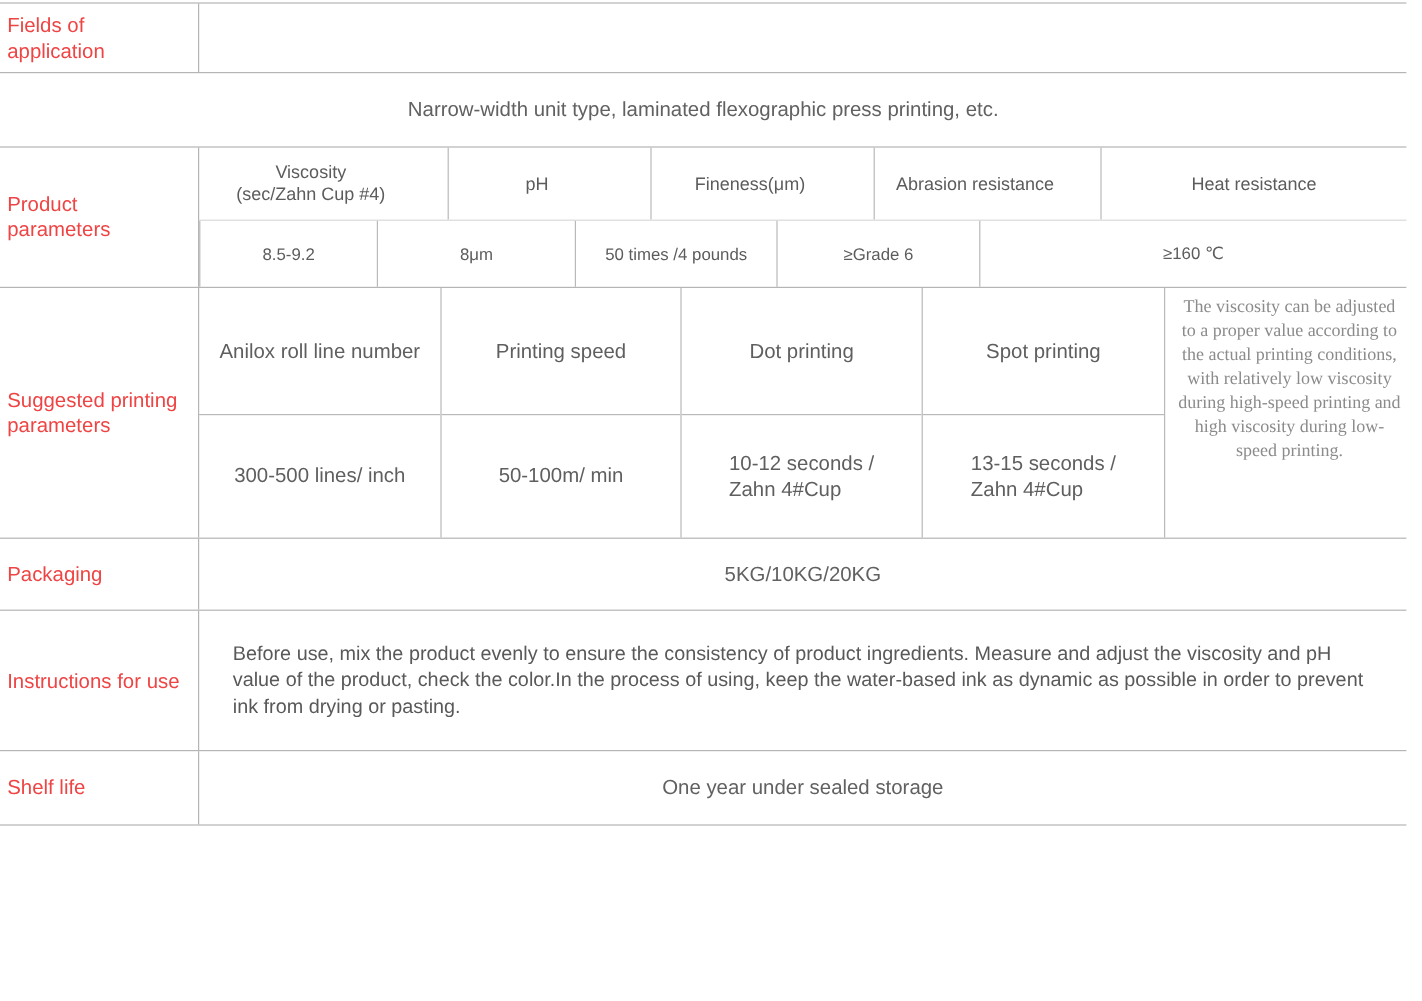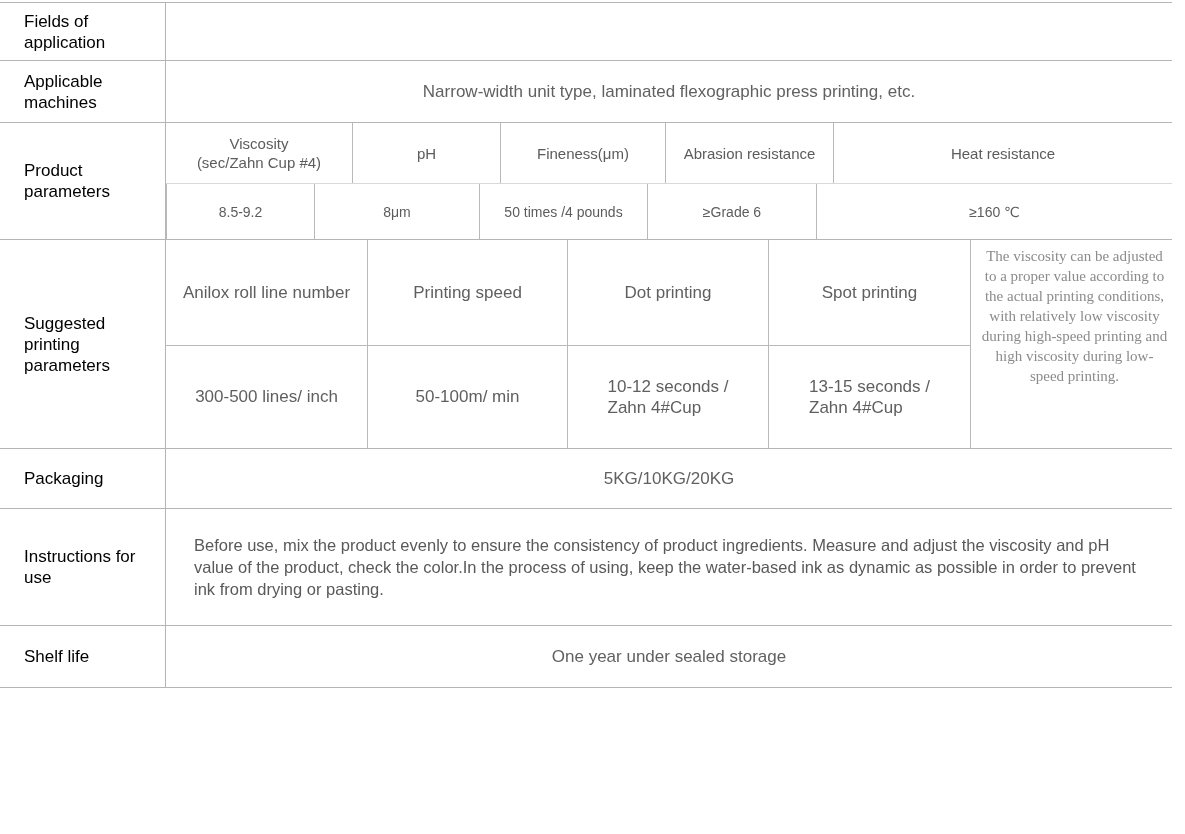--- a/index.html
+++ b/index.html
@@ -3,27 +3,27 @@
 <meta charset="utf-8">
 <style>
   html,body{margin:0;padding:0;background:#ffffff;}
   body{width:1185px;height:834px;font-family:"Liberation Sans","DejaVu Sans",sans-serif;}
   .sheet{position:relative;width:1185px;height:834px;background:#ffffff;overflow:hidden;}
   .tbl{position:absolute;top:2px;left:0;width:1172px;border-top:1px solid #b5b5b5;}
   .row{display:flex;box-sizing:border-box;border-bottom:1px solid #b5b5b5;}
   .h58{height:58px}.h62{height:62px}.h117{height:117px}.h209{height:209px}
   .h60{height:60px}.h63{height:63px}
   .label-cell{width:166px;flex:0 0 166px;box-sizing:border-box;border-right:1px solid #b5b5b5;
-    display:flex;align-items:center;padding:4px 10px 4px 24px;
-    color:#000000;font-size:17px;line-height:21px;}
+    display:flex;align-items:center;padding:4px 10px 4px 6px;
+    color:#ef4444;font-size:17px;line-height:21px;}
   .content{flex:1;display:flex;align-items:center;justify-content:center;
     color:#616161;font-size:17px;box-sizing:border-box;}
   
   .ptable{flex:1;display:flex;flex-direction:column;box-sizing:border-box;}
-  .phead{height:60px;display:flex;}
+  .phead{height:60px;display:flex;gap:21px;}
   .pvals{flex:1;display:flex;border-top:1px solid #d9d9d9;}
   .pcell{box-sizing:border-box;display:flex;align-items:center;justify-content:center;
     color:#5c5c5c;text-align:center;padding:2px 4px;}
   .phead .pcell{font-size:15px;line-height:19px;}
   .pvals .pcell{font-size:14px;}
   .pw1{width:186px;flex:0 0 186px}.pw2{width:148px;flex:0 0 148px}.pw3{width:165px;flex:0 0 165px}
   .pw4{width:168px;flex:0 0 168px}.pw5{width:169px;flex:0 0 169px}.pw6{flex:1}
   .bl{border-left:1px solid #b9b9b9;}
   .pre{white-space:pre-line;}
   
@@ -48,21 +48,20 @@
 <body>
 
 <div class="sheet">
   <div class="tbl">
 
     <div class="row h58">
       <div class="label-cell">Fields of application</div>
     </div>
 
     <div class="row h62">
-      <div class="label-cell">Applicable machines</div>
       <div class="content">Narrow-width unit type, laminated flexographic press printing, etc.</div>
     </div>
 
     <div class="row h117">
       <div class="label-cell">Product parameters</div>
       <div class="ptable">
         <div class="phead">
           <div class="pcell pw1 pre">Viscosity
 (sec/Zahn Cup #4)</div>
           <div class="pcell pw2 bl">pH</div>

